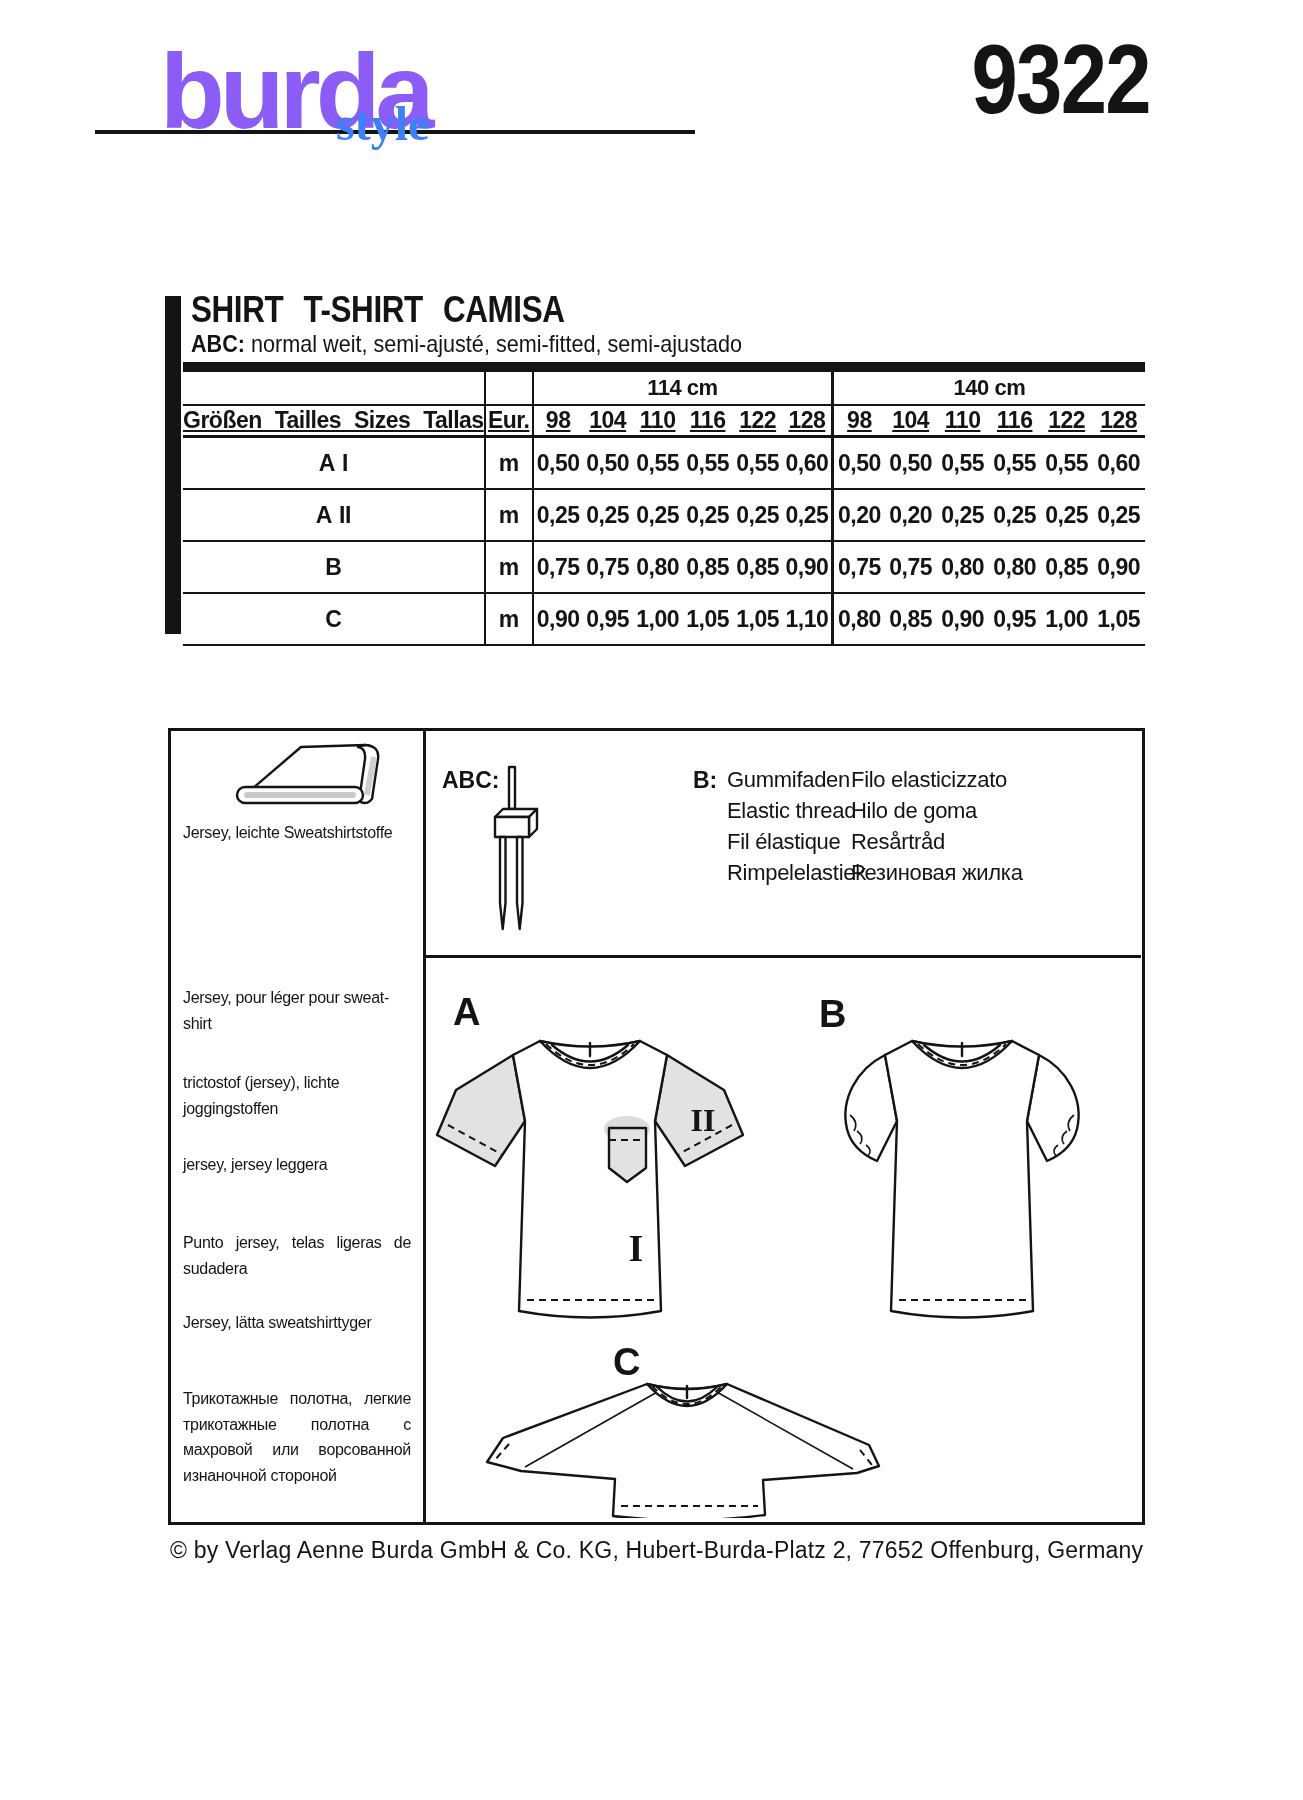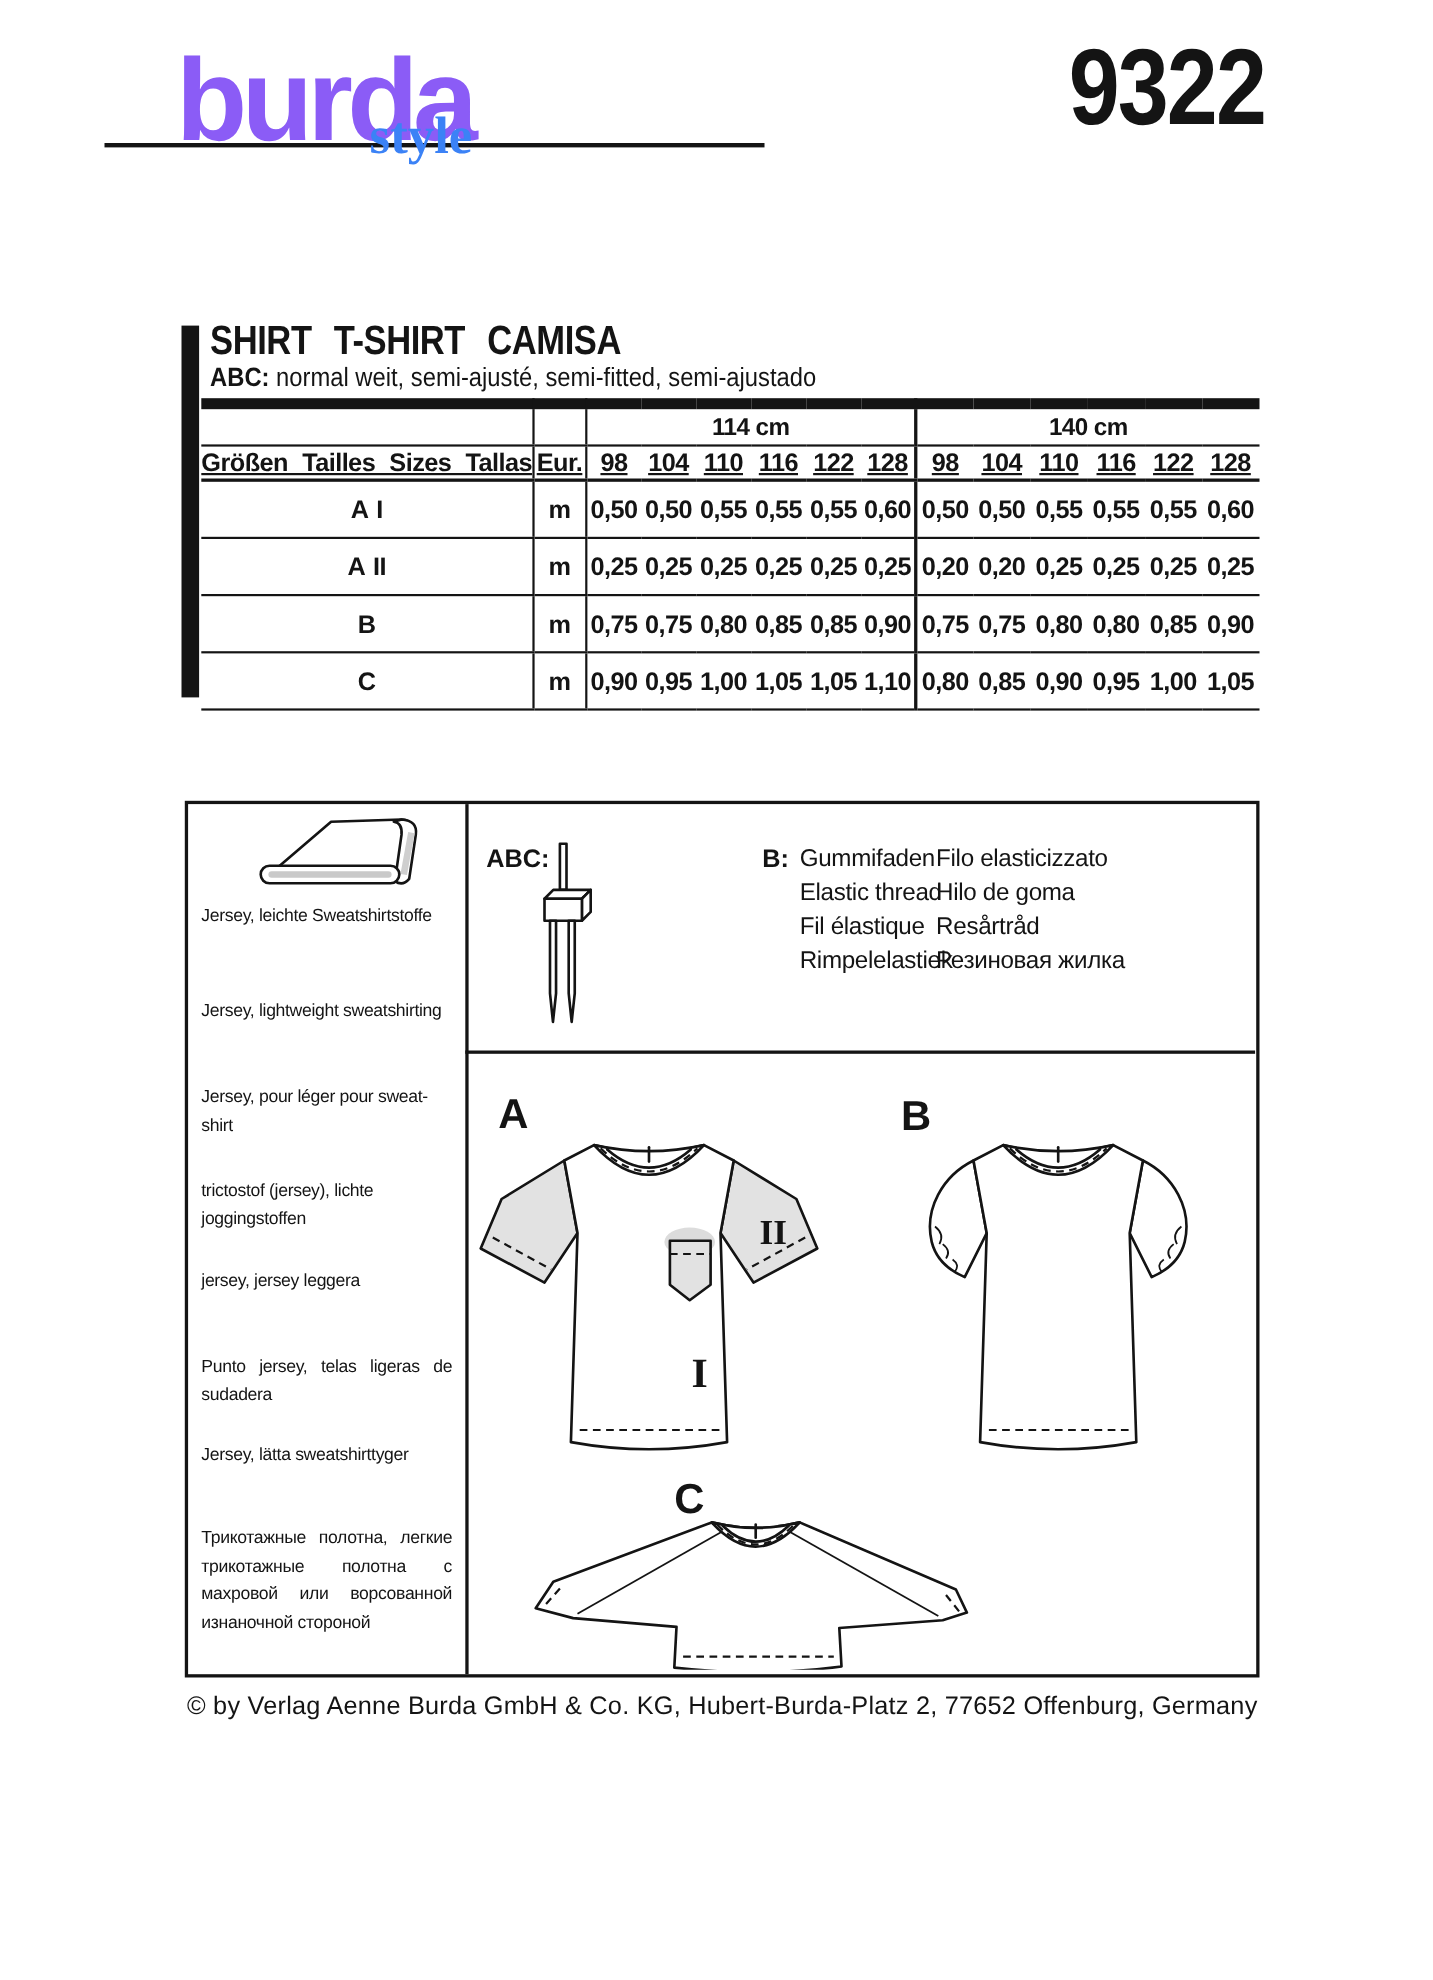--- a/index.html
+++ b/index.html
@@ -188,21 +188,20 @@
 
     <svg class="bolt-icon" width="160" height="88" viewBox="0 0 160 88">
       <path class="fillw" d="M14,58 L70,10 L134,8 Q144,8 142,17 L137,52 L118,58 Z"></path>
       <path class="fillw" d="M134,8 Q149,9 147,22 L141,62 Q135,69 128,64 L134,22 Q135,11 127,10 Z"></path>
       <line x1="143" y1="20" x2="136" y2="58" stroke="#cfcfcf" stroke-width="6"></line>
       <rect class="fillw" x="6" y="50" width="126" height="16" rx="8"></rect>
       <rect x="13" y="55" width="112" height="6" rx="3" fill="#c9c9c9"></rect>
     </svg>
 
     <div class="side-item" style="top:89px">Jersey, leichte Sweatshirtstoffe</div>
-    <div class="side-item" style="top:176px">Jersey, lightweight sweatshirting</div>
     <div class="side-item" style="top:254px">Jersey, pour léger pour sweat-shirt</div>
     <div class="side-item" style="top:339px">trictostof (jersey), lichte joggingstoffen</div>
     <div class="side-item" style="top:421px">jersey, jersey leggera</div>
     <div class="side-item just" style="top:499px">Punto jersey, telas ligeras de sudadera</div>
     <div class="side-item" style="top:579px">Jersey, lätta sweatshirttyger</div>
     <div class="side-item just" style="top:655px;line-height:25.5px">Трикотажные полотна, легкие трикотажные полотна с махровой или ворсованной изнаночной стороной</div>
 
     <div class="abc-label" style="left:271px;top:36px">ABC:</div>
     <svg class="needle-icon" width="52" height="176" viewBox="0 0 52 176">
       <path class="fillw" d="M22,2 L28,2 L28,44 L22,44 Z"></path>

